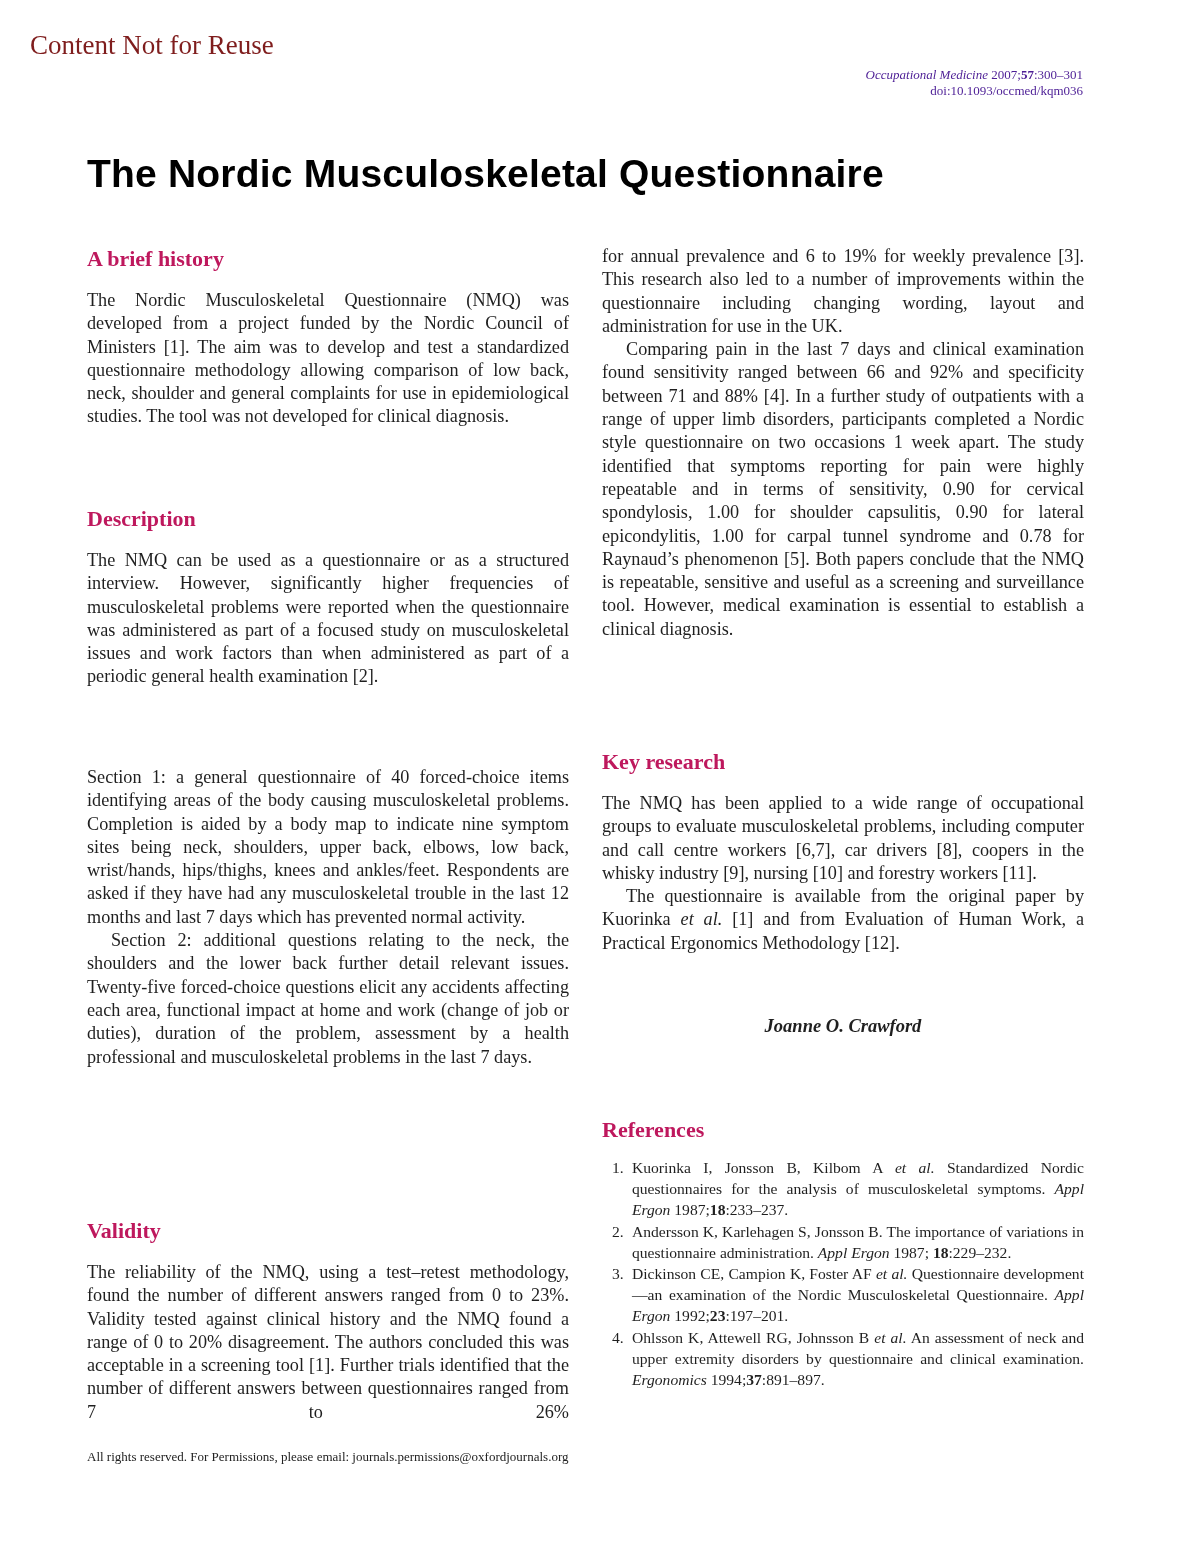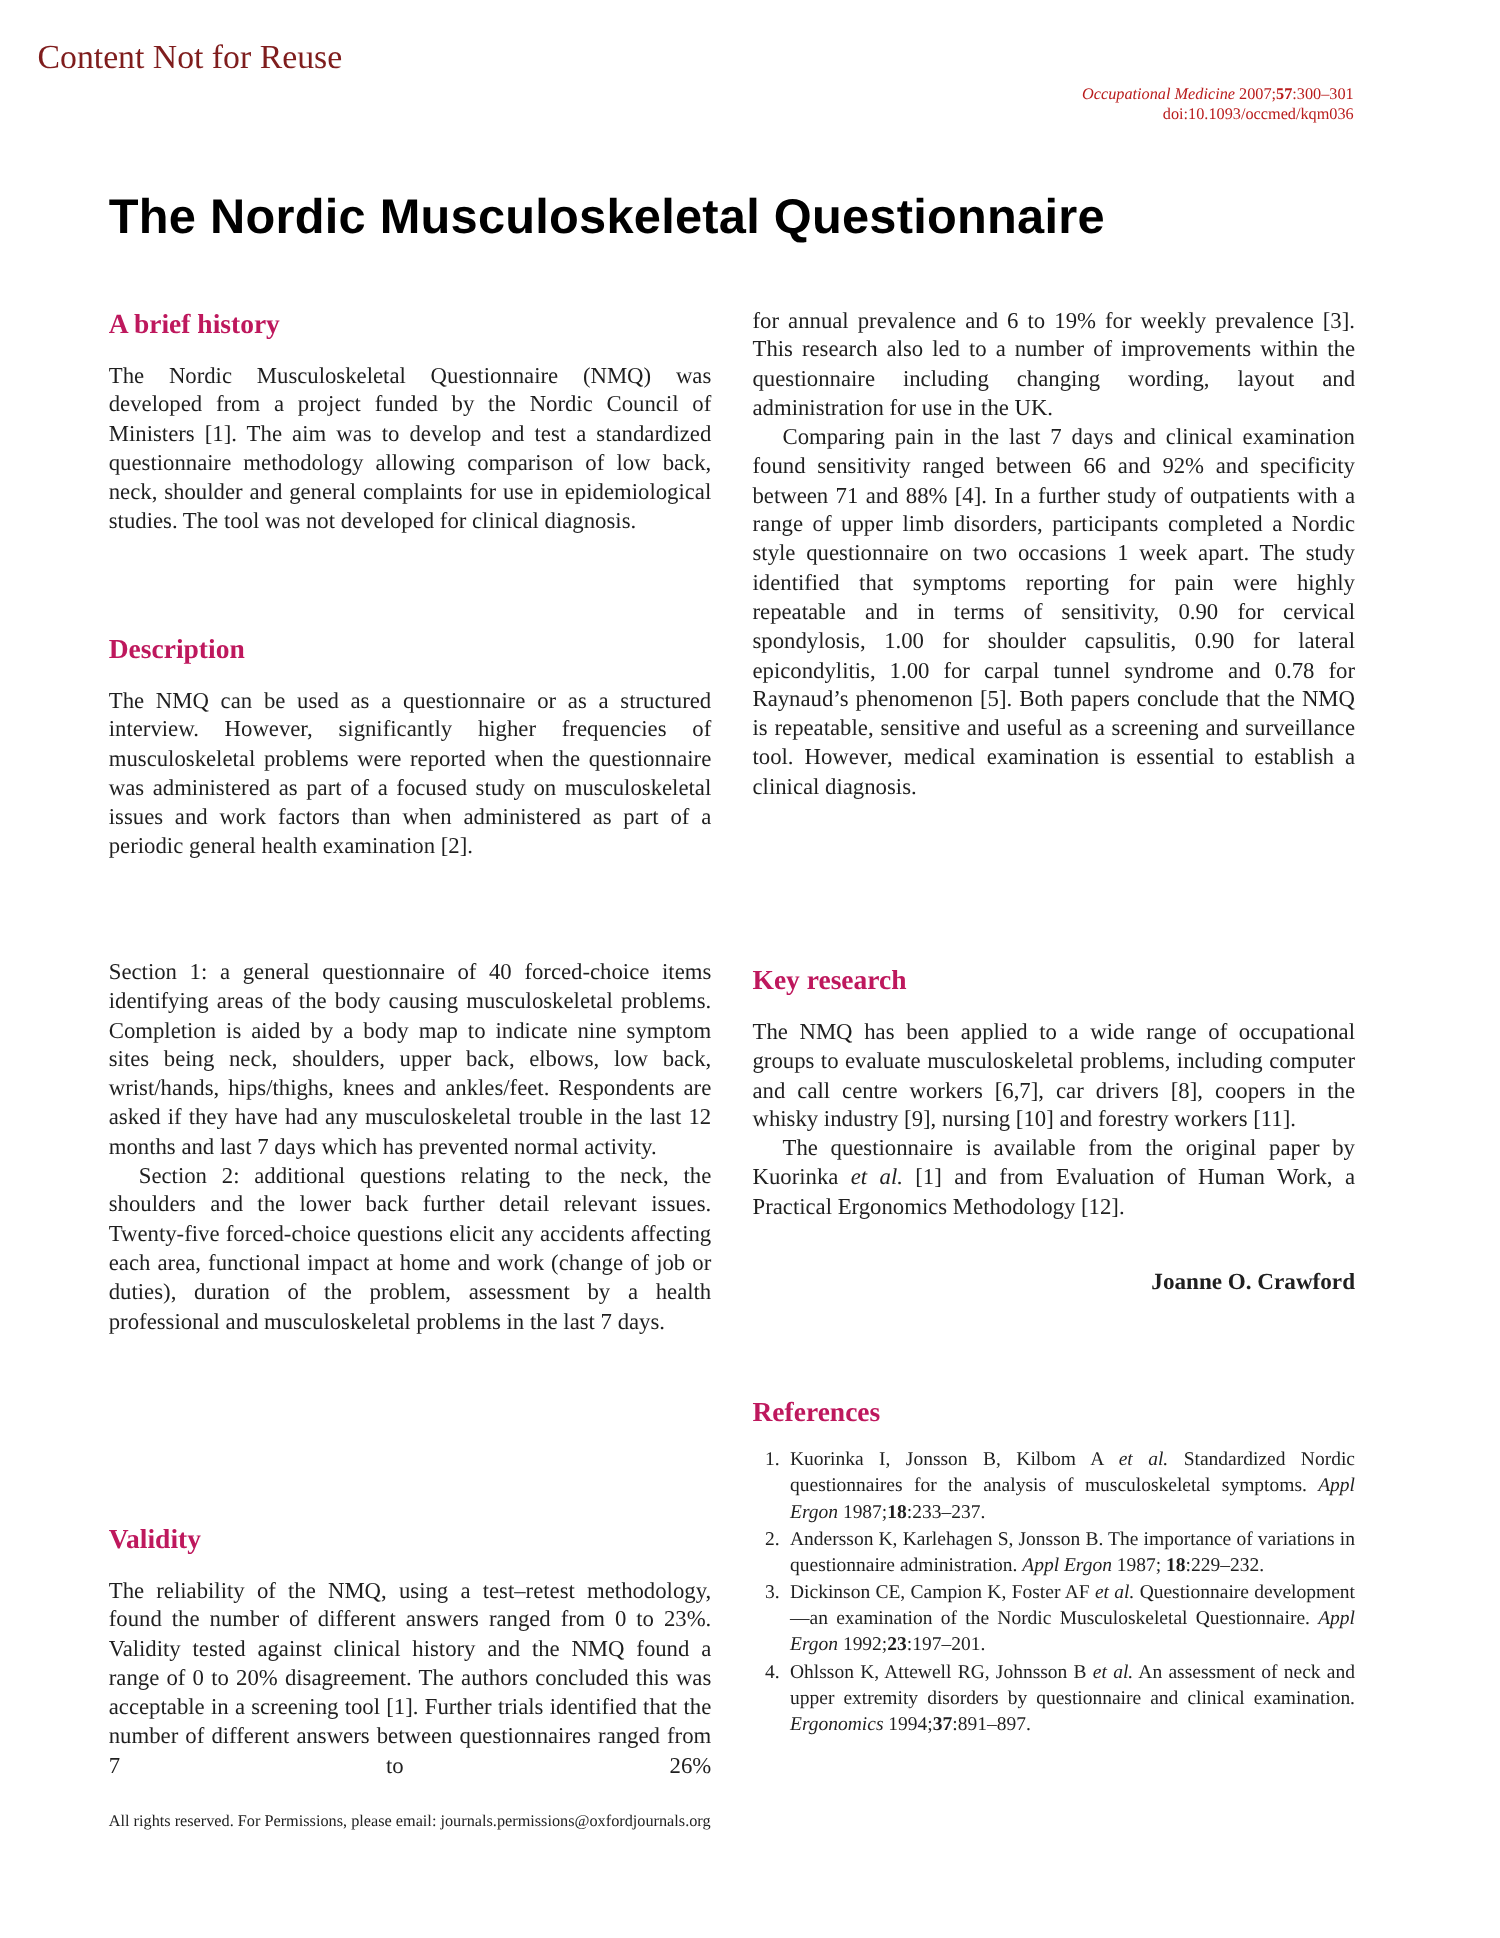--- a/index.html
+++ b/index.html
@@ -1,29 +1,29 @@
 <!DOCTYPE html>
 <html><head>
 <meta charset="utf-8">
 <style>
   html, body { margin: 0; padding: 0; background: #ffffff; }
   body { width: 1200px; height: 1550px; position: relative; overflow: hidden; color: #1a1a1a; }
   .watermark { position: absolute; left: 30px; top: 30px; font-family: Liberation Serif, serif; font-size: 27px; color: #7f1d1d; }
-  .journal { position: absolute; right: 117px; top: 67px; text-align: right; font-family: "Liberation Serif", serif; font-size: 13px; line-height: 16px; color: #b91c1c; }
+  .journal { position: absolute; right: 117px; top: 67px; text-align: right; font-family: "Liberation Serif", serif; font-size: 13px; line-height: 16px; color: #4c1d95; }
   .journal i { font-style: italic; }
   .journal b { font-weight: bold; }
   .title { position: absolute; left: 87px; top: 152px; font-family: "Liberation Sans", sans-serif; font-weight: bold; font-size: 39px; color: #000; letter-spacing: 0.2px; margin: 0; }
   .col { position: absolute; width: 482px; font-family: "Liberation Serif", serif; font-size: 18.2px; line-height: 23.3px; text-align: justify; color: #1f1f1f; }
   .col-left { left: 87px; top: 244px; }
   .col-right { left: 602px; top: 245px; }
   .col h2 { font-family: "Liberation Serif", serif; font-weight: bold; font-size: 22px; margin: 0 0 15px 0; color: #be185d; line-height: 30px; }
   .col p { margin: 0; hyphens: manual; }
   .col p.indent { text-indent: 24px; }
   .section { position: absolute; left: 0; width: 482px; }
-  .author { text-align: right; font-weight: bold; font-size: 18.5px; }
+  .author { text-align: center; font-weight: bold; font-size: 18.5px; font-style: italic; }
   ol.refs { margin: 0; padding: 0; list-style: none; font-size: 15.6px; line-height: 21.2px; }
   ol.refs li { position: relative; padding-left: 30px; text-align: justify; }
   ol.refs li .num { position: absolute; left: 10px; top: 0; }
   .footer { position: absolute; left: 87px; top: 1449px; font-family: "Liberation Serif", serif; font-size: 13px; line-height: 16px; color: #222; }
 </style>
 </head>
 <body>
 
 <div class="watermark">Content Not for Reuse</div>
 
@@ -55,21 +55,21 @@
     <p style="text-align-last: justify;">The reliability of the NMQ, using a test–retest method­ology, found the number of different answers ranged from 0 to 23%. Validity tested against clinical history and the NMQ found a range of 0 to 20% disagreement. The authors concluded this was acceptable in a screening tool [1]. Further trials identified that the number of different answers between questionnaires ranged from 7 to 26%</p>
   </div>
 </div>
 
 <div class="col col-right">
   <div class="section" style="top:0">
     <p>for annual prevalence and 6 to 19% for weekly prevalence [3]. This research also led to a number of improvements within the questionnaire including changing wording, layout and administration for use in the UK.</p>
     <p class="indent">Comparing pain in the last 7 days and clinical exami­nation found sensitivity ranged between 66 and 92% and specificity between 71 and 88% [4]. In a further study of outpatients with a range of upper limb disorders, partic­ipants completed a Nordic style questionnaire on two occasions 1 week apart. The study identified that symp­toms reporting for pain were highly repeatable and in terms of sensitivity, 0.90 for cervical spondylosis, 1.00 for shoulder capsulitis, 0.90 for lateral epicondylitis, 1.00 for carpal tunnel syndrome and 0.78 for Raynaud’s phenomenon [5]. Both papers conclude that the NMQ is repeatable, sensitive and useful as a screening and sur­veillance tool. However, medical examination is essential to establish a clinical diagnosis.</p>
   </div>
 
-  <div class="section" style="top:524px">
+  <div class="section" style="top:502px">
     <h2>Key research</h2>
     <p>The NMQ has been applied to a wide range of occupa­tional groups to evaluate musculoskeletal problems, in­cluding computer and call centre workers [6,7], car drivers [8], coopers in the whisky industry [9], nursing [10] and forestry workers [11].</p>
     <p class="indent"><span>The questionnaire is available from the original paper by Kuorinka </span><i>et al.</i><span> [1] and from Evaluation of Human Work, a Practical Ergonomics Methodology [12].</span></p>
   </div>
 
   <div class="section author" style="top:770px">Joanne O. Crawford</div>
 
   <div class="section" style="top:870px">
     <h2 style="margin-bottom:12px;">References</h2>
     <ol class="refs">

